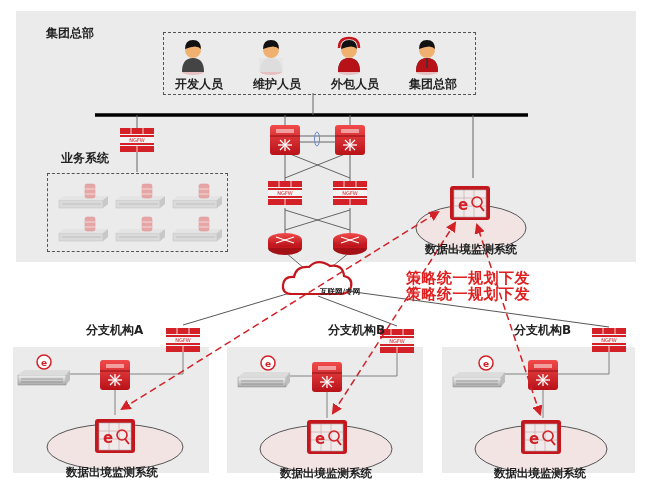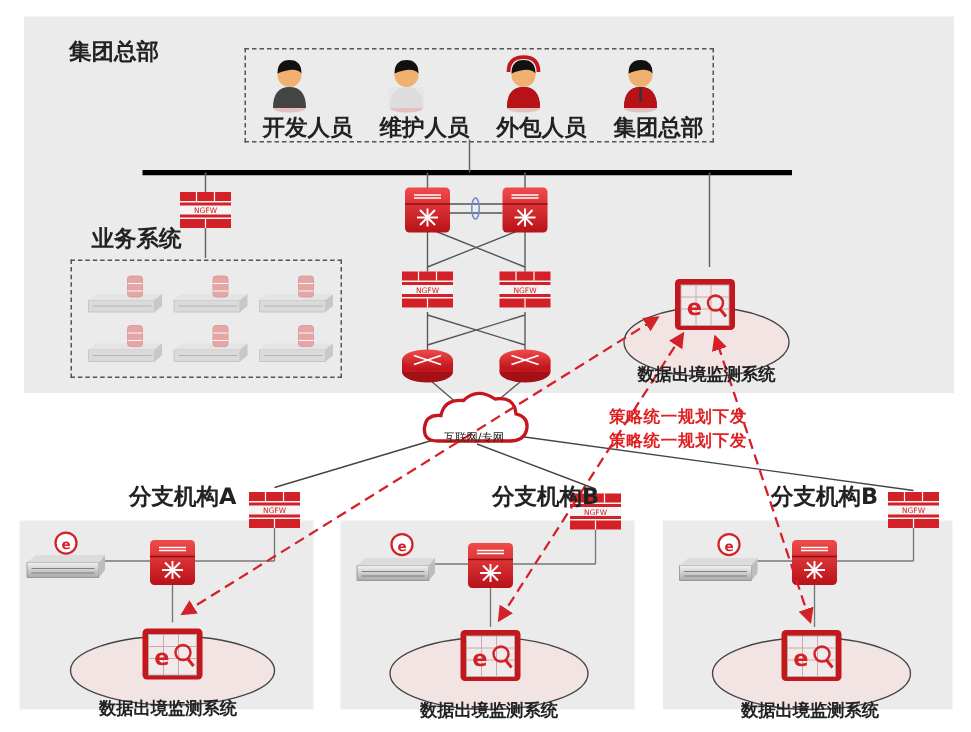--- a/index.html
+++ b/index.html
@@ -1,23 +1,23 @@
 <!DOCTYPE html>
 <html><head>
 <meta charset="utf-8">
 <style>
   html,body{margin:0;padding:0;background:#ffffff;}
   body{width:647px;height:488px;position:relative;overflow:hidden;font-family:"DejaVu Sans",sans-serif;}
   .zone{position:absolute;background:#ebebeb;}
-  .label{position:absolute;font-weight:bold;color:#222;white-space:nowrap;font-size:15px;}
+  .label{position:absolute;font-weight:bold;color:#222;white-space:nowrap;font-size:12px;}
   .dash-box{position:absolute;border:1px dashed #555;}
   svg{position:absolute;left:0;top:0;}
-  .red-text{position:absolute;color:#e02020;font-weight:bold;font-size:11px;line-height:16px;white-space:nowrap;letter-spacing:0.5px;}
+  .red-text{position:absolute;color:#e02020;font-weight:bold;font-size:15px;line-height:16px;white-space:nowrap;letter-spacing:0.5px;}
   .ell-label{position:absolute;font-weight:bold;color:#222;font-size:11.5px;white-space:nowrap;margin-top:10px;}
-  .cloud-label{position:absolute;font-size:7.5px;font-weight:normal;color:#222;white-space:nowrap;}
+  .cloud-label{position:absolute;font-size:7.5px;font-weight:bold;color:#222;white-space:nowrap;margin-left:24px;}
 </style>
 </head>
 <body>
 
 <div class="zone" style="left:16px;top:11px;width:620px;height:251px;"></div>
 <div class="zone" style="left:13px;top:347px;width:196px;height:126px;"></div>
 <div class="zone" style="left:227px;top:347px;width:196px;height:126px;"></div>
 <div class="zone" style="left:442px;top:347px;width:193px;height:126px;"></div>
 
 <div class="dash-box" style="left:163px;top:32px;width:311px;height:61px;"></div>

